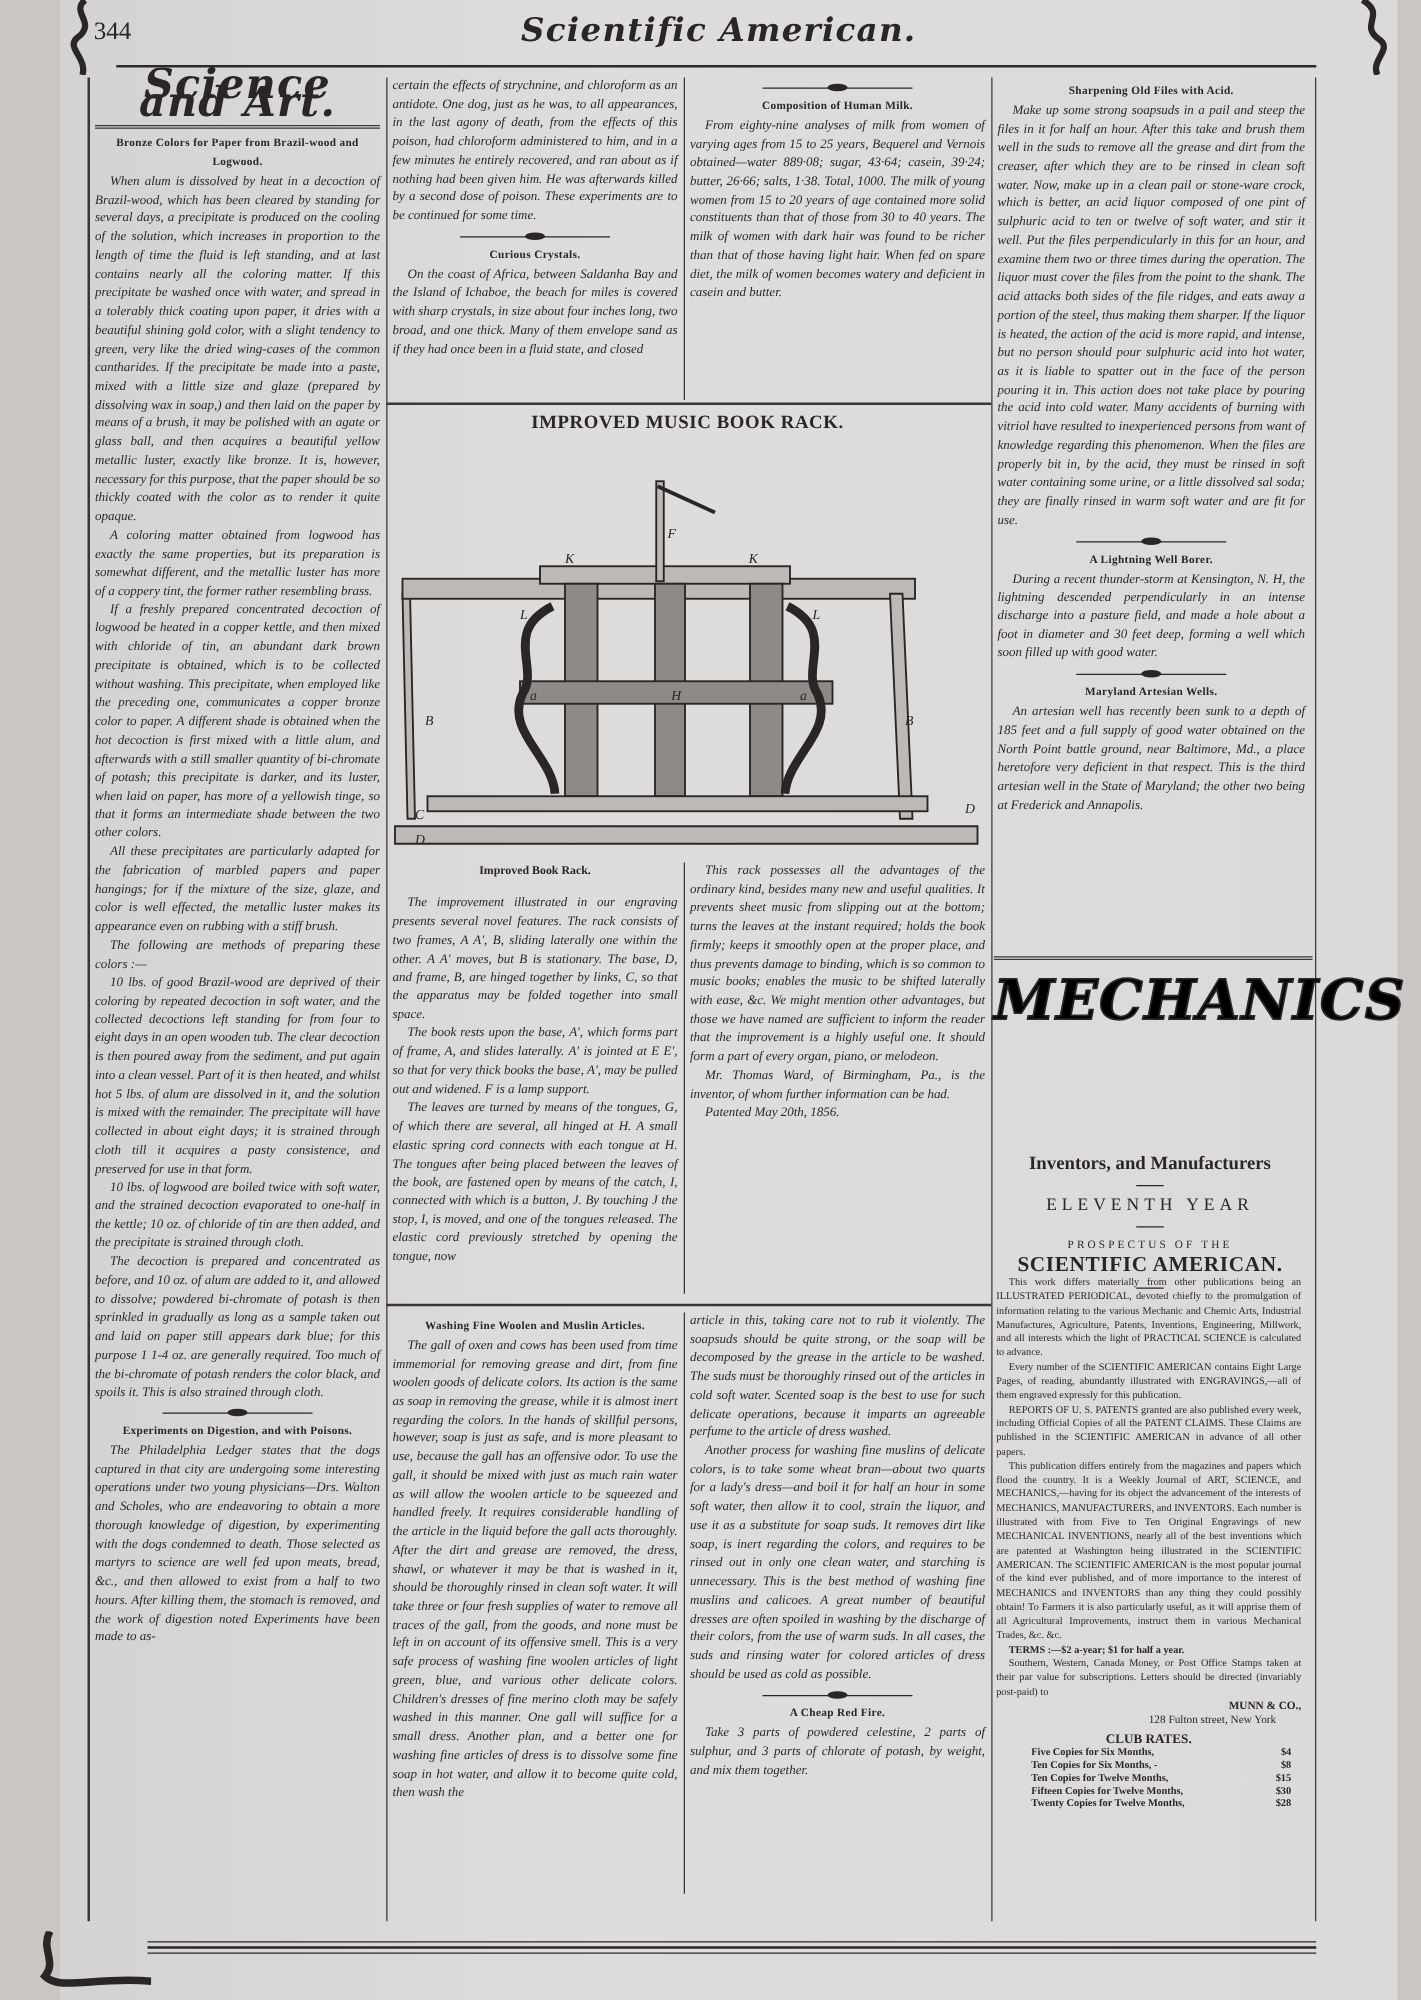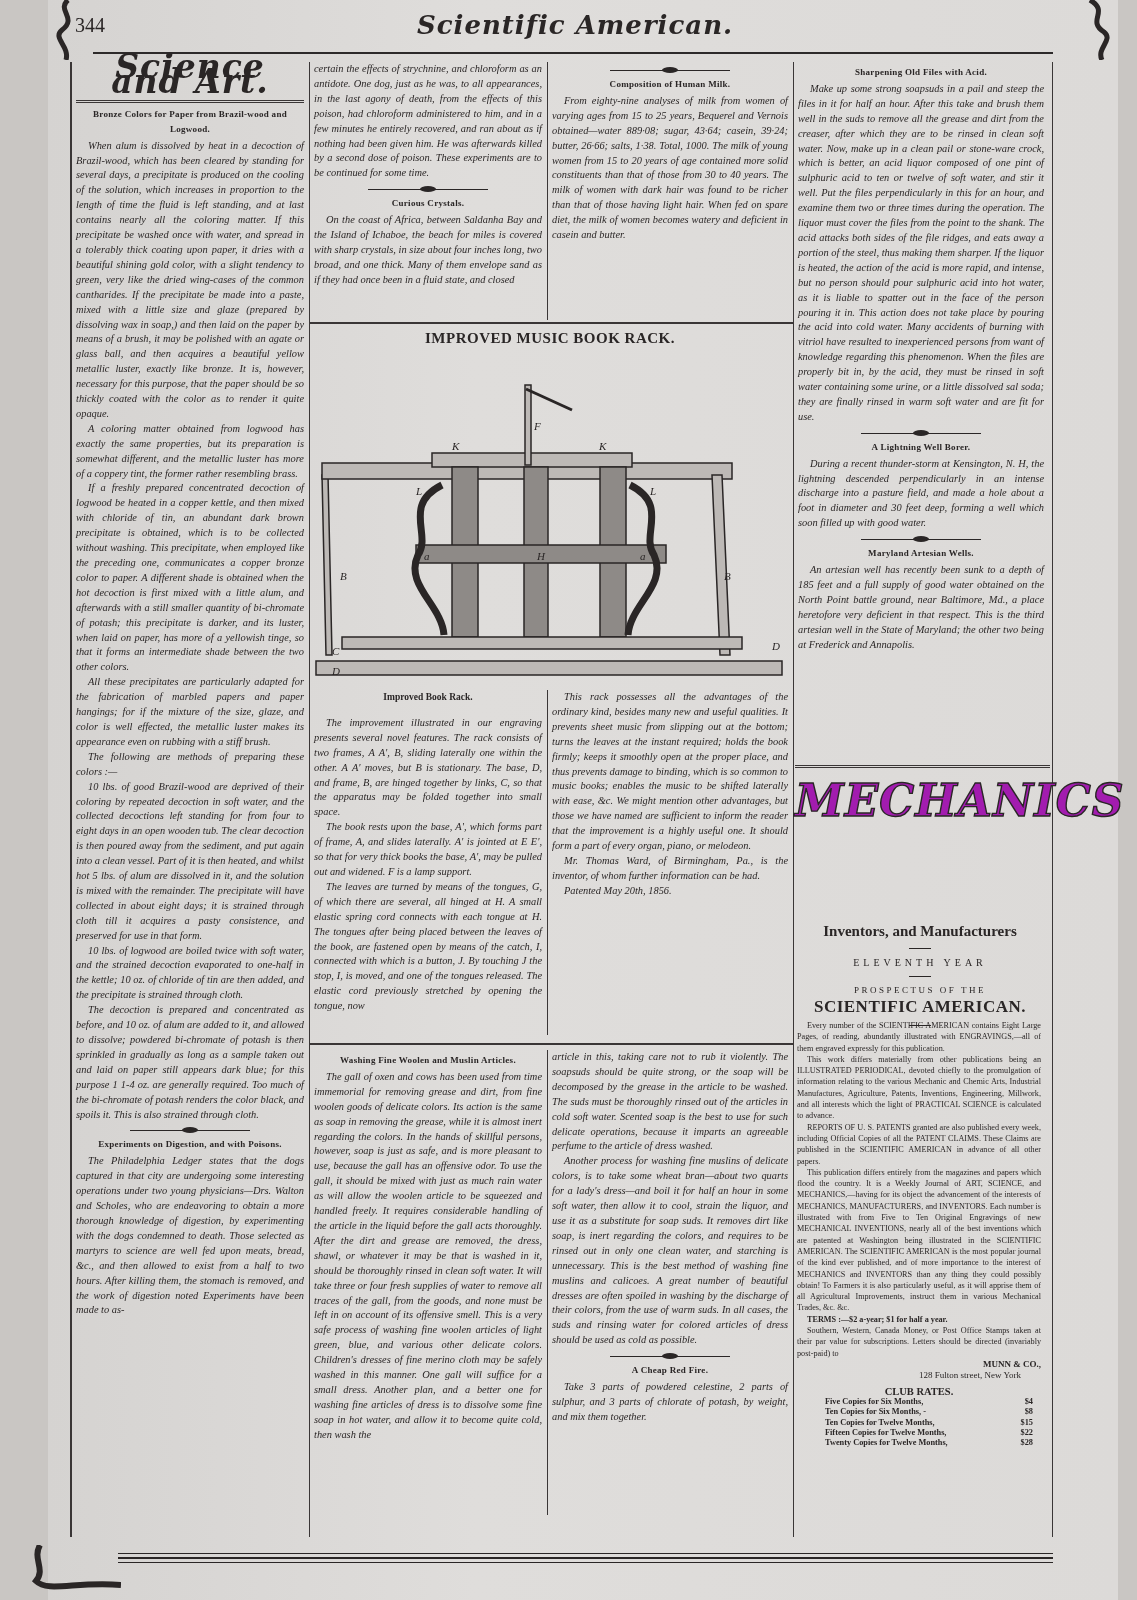--- a/index.html
+++ b/index.html
@@ -23,26 +23,26 @@
   .art-head{text-align:center;font-weight:bold;font-size:9px;letter-spacing:.3px;margin:3px 0 2px 0;
             font-family:"Liberation Serif",serif;}
   .divider{height:8px;margin:4px auto 2px;width:120px;position:relative;}
   .divider:before{content:"";position:absolute;left:0;right:0;top:4px;border-top:1px solid #2a2626;}
   .divider:after{content:"";position:absolute;left:52px;top:1px;width:16px;height:6px;border-radius:50%;background:#2a2626;}
   .figure-title{position:absolute;left:310px;top:330px;width:480px;text-align:center;
                 font-family:"Liberation Serif",serif;font-weight:bold;font-size:15px;letter-spacing:.5px;}
   .figure{position:absolute;left:312px;top:355px;width:476px;height:330px;}
   .figure-caption{font-size:9.5px;text-align:center;font-weight:bold;margin-bottom:11px;}
   .mech{position:absolute;left:795px;top:775px;width:255px;height:70px;text-align:center;
-        font-family:"DejaVu Serif",serif;font-size:44px;font-weight:bold;color:#a21caf;
+        font-family:"DejaVu Serif",serif;font-size:44px;font-weight:bold;color:#000000;
         -webkit-text-stroke:1.4px #2a2626;letter-spacing:1px;font-style:italic;}
   .prospect{position:absolute;left:795px;top:875px;width:250px;text-align:center;font-family:"Liberation Serif",serif;margin-top:48px;}
   .sub1{font-weight:bold;font-size:15px;}
   .dash{width:22px;border-top:1px solid #2a2626;margin:8px auto;}
-  .eleventh{letter-spacing:4px;font-size:10px;font-family:Liberation Serif, serif;}
+  .eleventh{letter-spacing:4px;font-size:14px;font-family:Liberation Serif, serif;}
   .prosp{font-size:9px;letter-spacing:2.5px;margin-top:4px;}
   .sa{font-weight:bold;font-size:17px;letter-spacing:.5px;margin-top:2px;}
   .ad{position:absolute;left:797px;top:1020px;width:244px;font-size:8.2px;line-height:11.3px;text-align:justify;
       font-family:"Liberation Serif",serif;}
   .ad p{margin:0;text-indent:10px;}
   .ad .terms{font-weight:bold;}
   .addr{text-align:right;}
   .club-title{text-align:center;font-weight:bold;font-size:10.5px;margin-top:4px;}
   .club-row{display:flex;justify-content:space-between;padding:0 8px 0 28px;font-weight:bold;font-size:8.3px;line-height:10.4px;}
   .bottom-rule{position:absolute;left:118px;width:935px;}
@@ -183,22 +183,22 @@
 <div class="prospect">
   <div class="sub1">Inventors, and Manufacturers</div>
   <div class="dash"></div>
   <div class="eleventh">ELEVENTH YEAR</div>
   <div class="dash"></div>
   <div class="prosp">PROSPECTUS OF THE</div>
   <div class="sa">SCIENTIFIC AMERICAN.</div>
   <div class="dash"></div>
 </div>
 <div class="ad">
+  <p>This work differs materially from other publications being an ILLUSTRATED PERIODICAL, devoted chiefly to the promulgation of information relating to the various Mechanic and Chemic Arts, Industrial Manufactures, Agriculture, Patents, Inventions, Engineering, Millwork, and all interests which the light of PRACTICAL SCIENCE is calculated to advance.</p>
   <p>Every number of the SCIENTIFIC AMERICAN contains Eight Large Pages, of reading, abundantly illustrated with ENGRAVINGS,—all of them engraved expressly for this publication.</p>
-  <p>This work differs materially from other publications being an ILLUSTRATED PERIODICAL, devoted chiefly to the promulgation of information relating to the various Mechanic and Chemic Arts, Industrial Manufactures, Agriculture, Patents, Inventions, Engineering, Millwork, and all interests which the light of PRACTICAL SCIENCE is calculated to advance.</p>
   <p>REPORTS OF U. S. PATENTS granted are also published every week, including Official Copies of all the PATENT CLAIMS. These Claims are published in the SCIENTIFIC AMERICAN in advance of all other papers.</p>
   <p>This publication differs entirely from the magazines and papers which flood the country. It is a Weekly Journal of ART, SCIENCE, and MECHANICS,—having for its object the advancement of the interests of MECHANICS, MANUFACTURERS, and INVENTORS. Each number is illustrated with from Five to Ten Original Engravings of new MECHANICAL INVENTIONS, nearly all of the best inventions which are patented at Washington being illustrated in the SCIENTIFIC AMERICAN. The SCIENTIFIC AMERICAN is the most popular journal of the kind ever published, and of more importance to the interest of MECHANICS and INVENTORS than any thing they could possibly obtain! To Farmers it is also particularly useful, as it will apprise them of all Agricultural Improvements, instruct them in various Mechanical Trades, &amp;c. &amp;c.</p>
   <p class="terms">TERMS :—$2 a-year; $1 for half a year.</p>
   <p>Southern, Western, Canada Money, or Post Office Stamps taken at their par value for subscriptions. Letters should be directed (invariably post-paid) to</p>
   <div class="addr" style="font-weight:bold;font-size:9px">MUNN &amp; CO.,</div>
   <div class="addr" style="font-size:9px;padding-right:20px">128 Fulton street, New York</div>
   <div class="club-title">CLUB RATES.</div>
   <div class="club-row">
       <span>Five Copies for Six Months,</span>
       <span>$4</span>
@@ -206,21 +206,21 @@
   <div class="club-row">
       <span>Ten Copies for Six Months, -</span>
       <span>$8</span>
     </div>
   <div class="club-row">
       <span>Ten Copies for Twelve Months,</span>
       <span>$15</span>
     </div>
   <div class="club-row">
       <span>Fifteen Copies for Twelve Months,</span>
-      <span>$22</span>
+      <span>$30</span>
     </div>
   <div class="club-row">
       <span>Twenty Copies for Twelve Months,</span>
       <span>$28</span>
     </div>
 </div>
 
 <div class="bottom-rule" style="top:1553px;border-top:1px solid #2a2626"></div>
 <div class="bottom-rule" style="top:1557px;border-top:2px solid #2a2626"></div>
 <div class="bottom-rule" style="top:1562px;border-top:1px solid #2a2626"></div>

